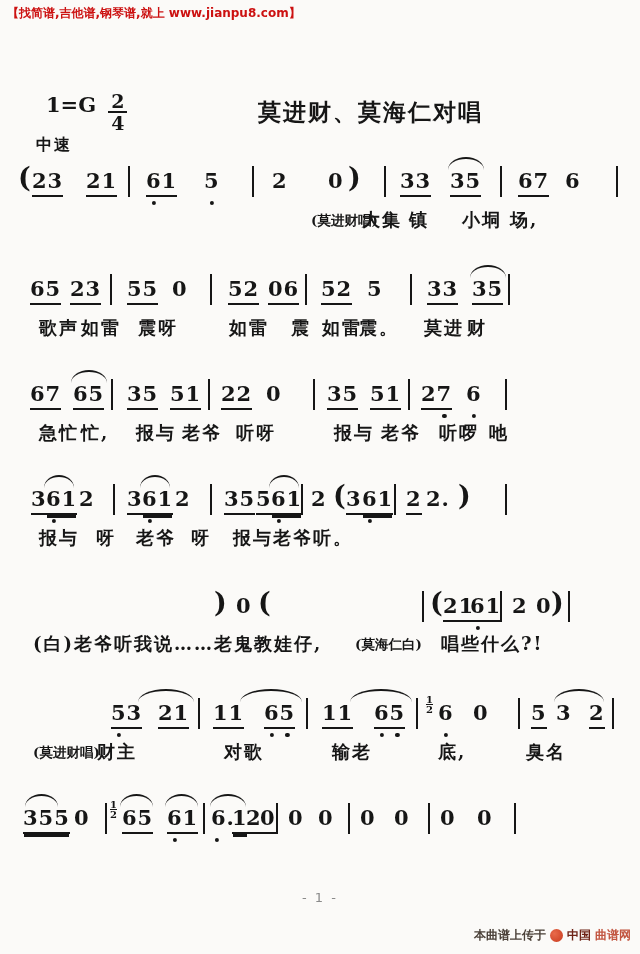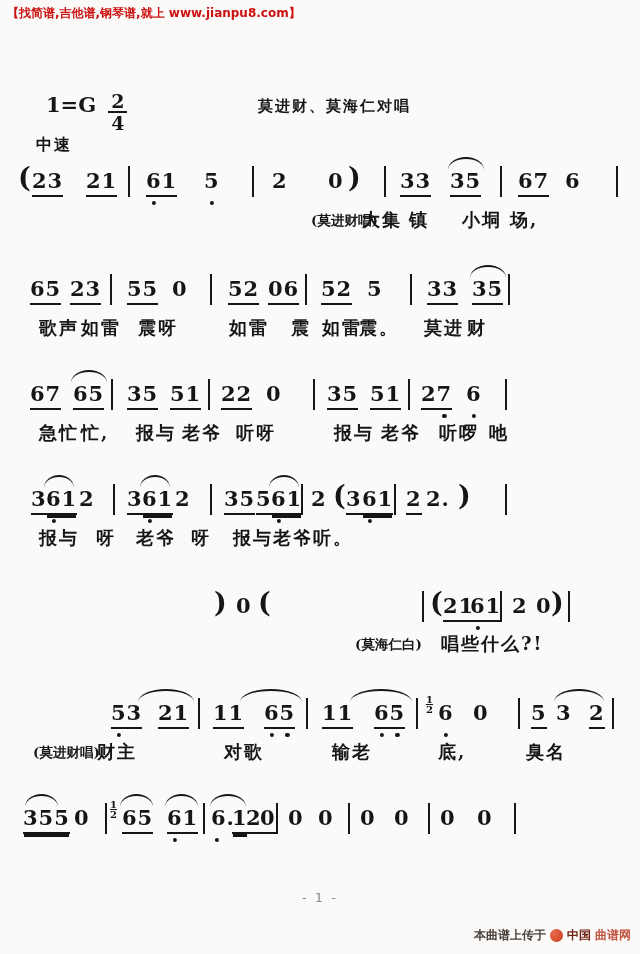--- a/index.html
+++ b/index.html
@@ -4,21 +4,21 @@
 <style>
   html,body{margin:0;padding:0;background:#e8e8e8;}
   .page{position:relative;width:640px;height:954px;background:#fbfaf8;margin:0 auto;overflow:hidden;
         font-family:"DejaVu Serif","Liberation Serif",serif;color:#161616;}
   .banner{position:absolute;top:5px;left:7px;font:700 12px "DejaVu Sans","Liberation Sans",sans-serif;letter-spacing:0px;}
   .title{position:absolute;top:38px;left:0;width:100%;text-align:center;font-weight:700;font-size:29px;letter-spacing:4px;}
   .keysig{position:absolute;top:92px;left:46px;font-weight:700;font-size:21px;display:flex;align-items:flex-start;}
   .frac{display:inline-flex;flex-direction:column;align-items:center;margin-left:12px;font-size:19px;line-height:18px;}
   .frac .num{border-bottom:2.5px solid #161616;padding:0 3px 1px;}
   .frac .den{padding-top:1px;}
-  .performers{position:absolute;top:97px;left:258px;font-weight:700;font-size:15px;letter-spacing:2px;}
+  .performers{position:absolute;top:97px;left:258px;font-weight:700;font-size:23px;letter-spacing:2px;}
   .tempo{position:absolute;top:135px;left:36px;font-weight:700;font-size:16px;letter-spacing:2px;}
   .system{position:absolute;left:0;width:640px;height:100px;}
   .tok{position:absolute;top:8px;font-weight:700;font-size:21px;letter-spacing:1px;white-space:pre;}
   .tok .tx{display:inline-block;padding-bottom:2px;}
   .u1 .tx{border-bottom:2.5px solid #161616;}
   .u2 .tx{border-bottom:2.5px solid #161616;box-shadow:0 4px 0 -1px #161616;}
   .par{font-size:27px;top:2px;}
   .bar{position:absolute;top:6px;width:2.2px;height:31px;background:#161616;}
   .ldot{position:absolute;top:33px;width:4.2px;height:4.2px;border-radius:50%;background:#161616;transform:translateX(-50%);}
   .tiearc{position:absolute;top:-3px;height:11px;border-top:2.6px solid #161616;border-radius:50% 50% 0 0/100% 100% 0 0;}
@@ -177,20 +177,21 @@
         <div class="bar" style="left: 422px;"></div>
         <div class="tok u0 par" style="left: 430px;"><span class="tx">(</span></div>
         <div class="tok u1" style="left: 443px;"><span class="tx">21</span></div>
         <div class="tok u1" style="left: 470px;"><span class="tx">61</span><div class="ldot" style="left: 25%;"></div></div>
         <div class="bar" style="left: 500px;"></div>
         <div class="tok u0" style="left: 512px;"><span class="tx">2</span></div>
         <div class="tok u0" style="left: 536px;"><span class="tx">0</span></div>
         <div class="tok u0 par" style="left: 551px;"><span class="tx">)</span></div>
         <div class="bar" style="left: 568px;"></div>
         <div class="lyrics" style="top: 47px;">
+          <div class="lyr" style="left: 23px;">(白)老爷听我说……老鬼教娃仔,</div>
           <div class="lyr sm" style="left: 345px;">(莫海仁白)</div>
           <div class="lyr" style="left: 419px; padding-left: 12px;">唱些什么?!</div>
         </div>
       </div>
       <div class="system" style="top: 692px;">
         <div class="tok u1" style="left: 111px;"><span class="tx">53</span><div class="ldot" style="left: 25%;"></div></div>
         <div class="tok u1" style="left: 158px;"><span class="tx">21</span></div>
         <div class="bar" style="left: 198px;"></div>
         <div class="tok u1" style="left: 213px;"><span class="tx">11</span></div>
         <div class="tok u1" style="left: 264px;"><span class="tx">65</span><div class="ldot" style="left: 25%;"></div><div class="ldot" style="left: 75%;"></div></div>

